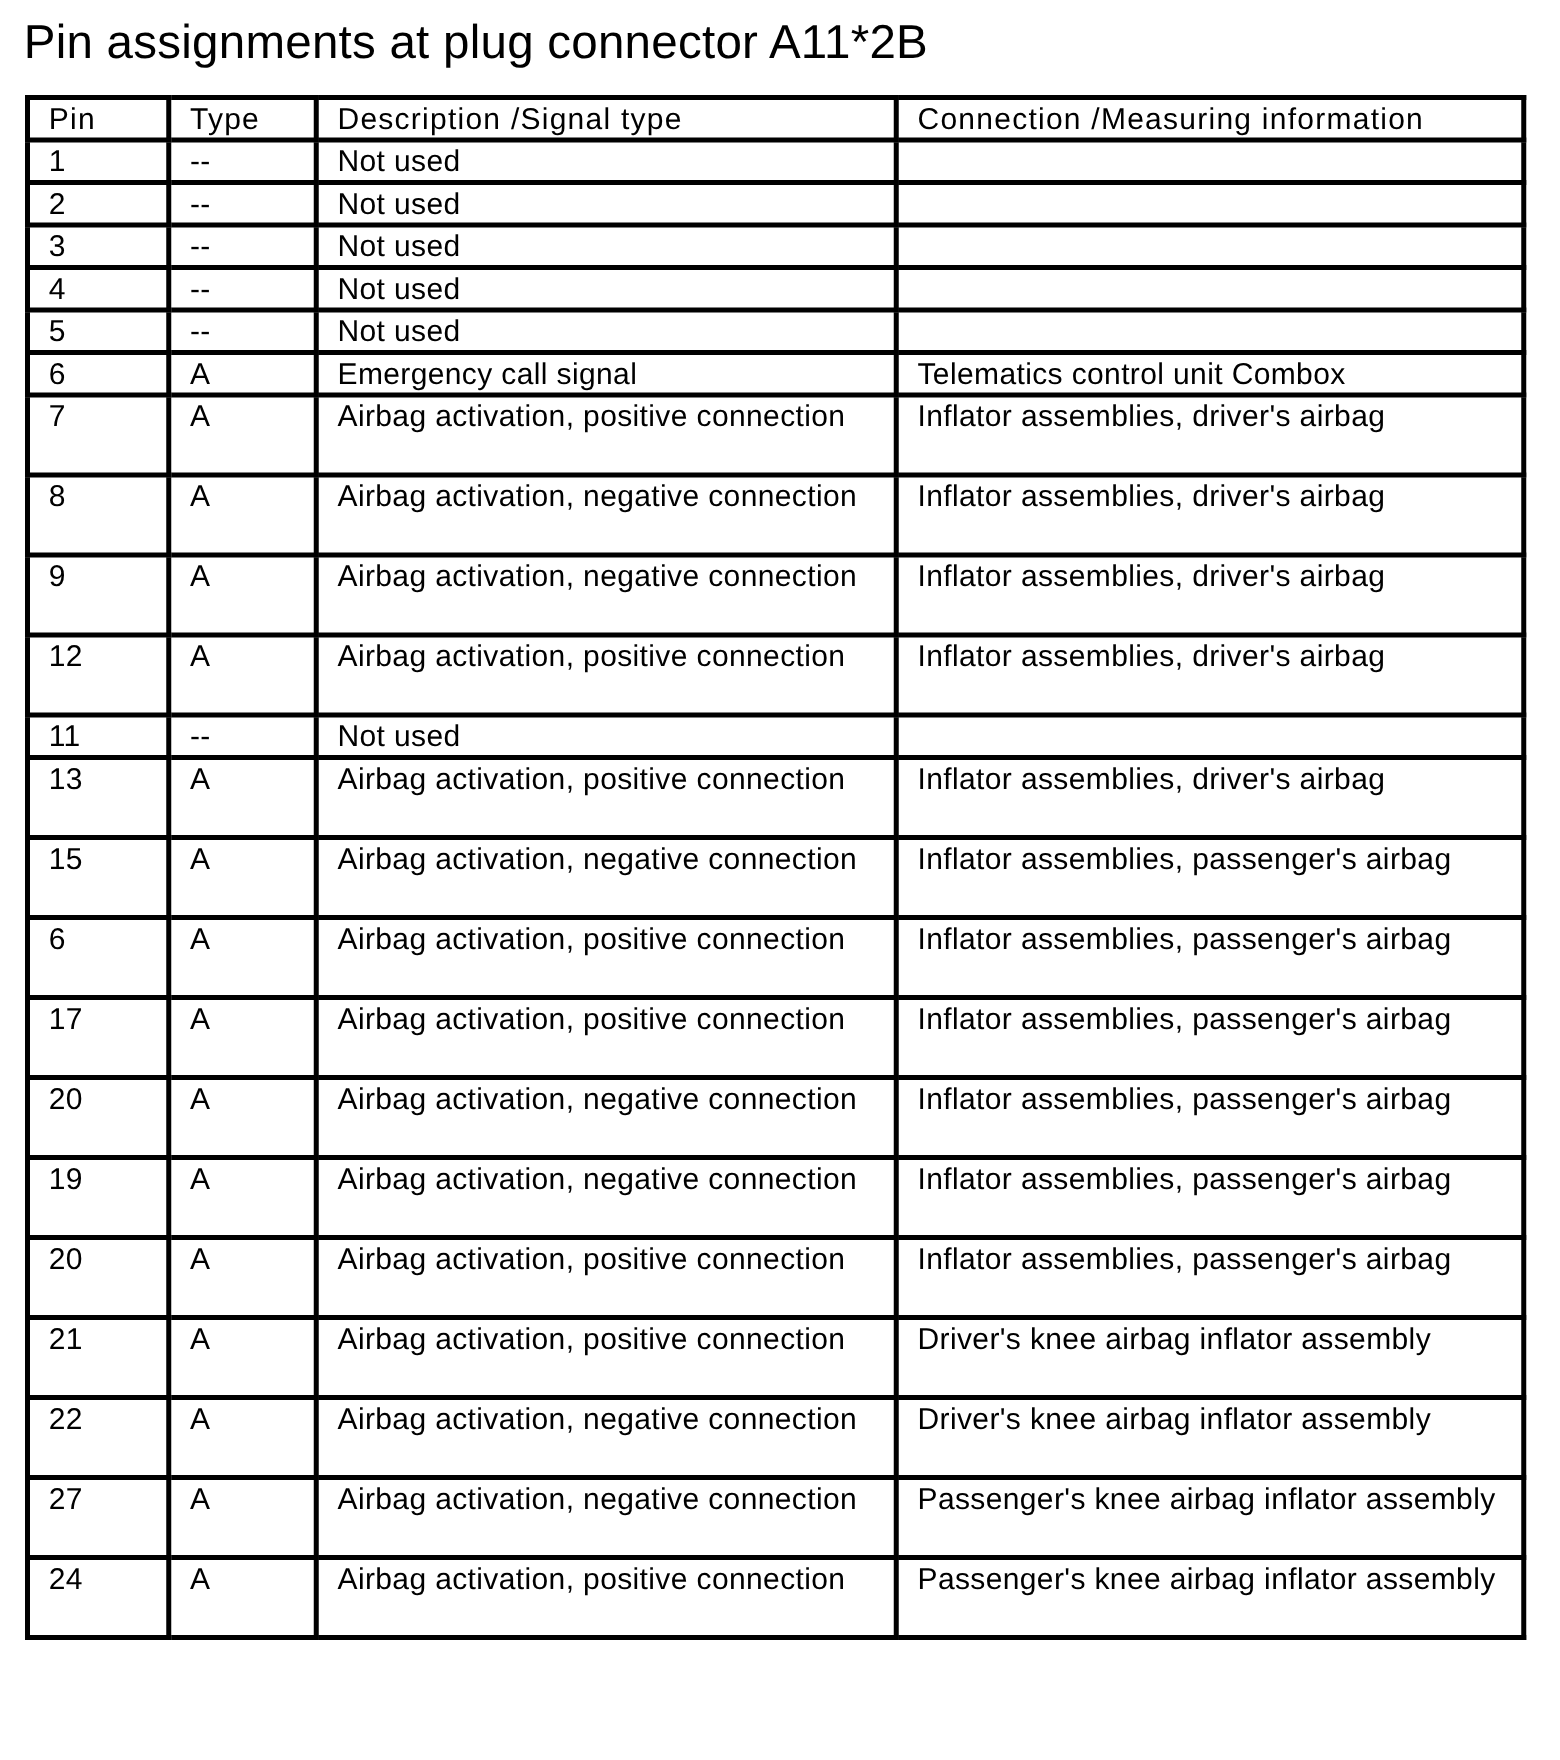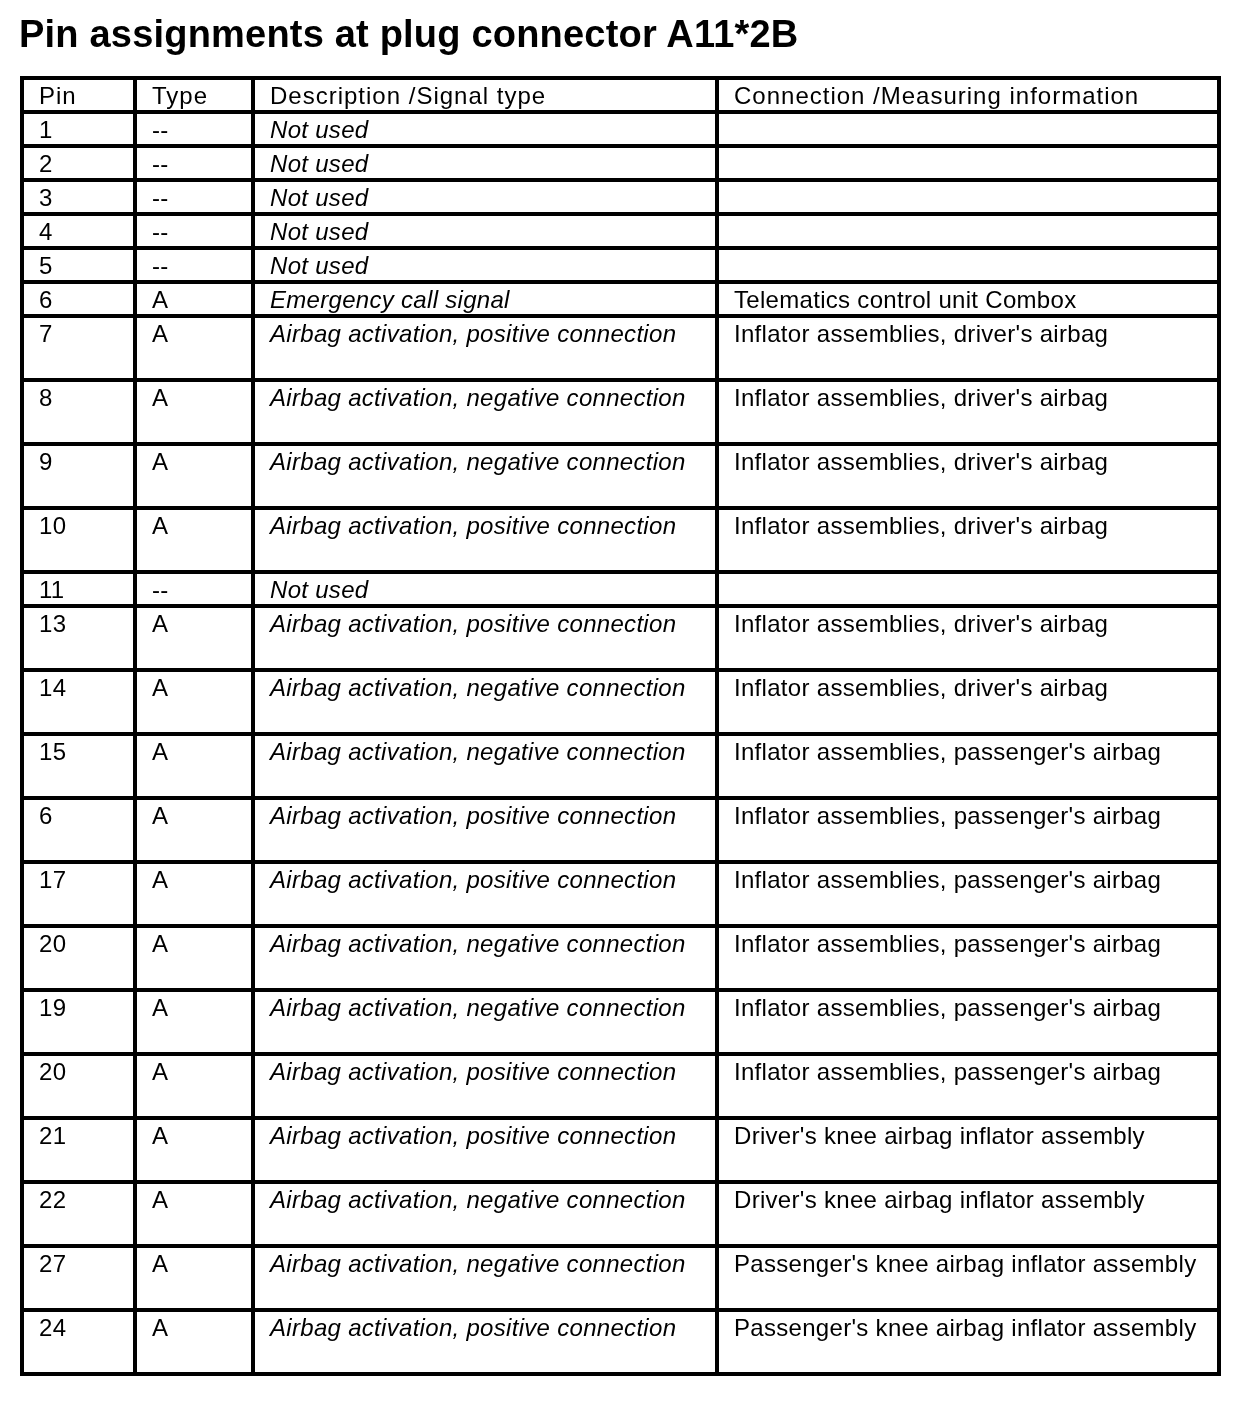--- a/index.html
+++ b/index.html
@@ -14,21 +14,21 @@
       overflow: hidden;
       font-family: "Liberation Sans", sans-serif;
       color: #000000;
     }
     .page-title {
       position: absolute;
       left: 19px;
       top: 10px;
       font-size: 38px;
       line-height: 48px;
-      font-weight: bold;
+      font-weight: normal;
       margin: 0;
       letter-spacing: 0.2px;
     }
     table.pin-table {
       position: absolute;
       left: 20px;
       top: 76px;
       width: 1197px;
       border-collapse: collapse;
       table-layout: fixed;
@@ -52,21 +52,21 @@
     table.pin-table td {
       height: 29px;
     }
     tr.row-tall td {
       height: 59px;
     }
     col.c-pin { width: 113px; }
     col.c-type { width: 118px; }
     col.c-desc { width: 464px; }
     col.c-conn { width: 502px; }
-    td.c-desc-cell { padding-right: 120px; font-style: italic; }
+    td.c-desc-cell { padding-right: 120px; }
     td.c-conn-cell { padding-right: 20px; }
   </style>
 </head>
 <body>
 
 <h1 class="page-title">Pin assignments at plug connector A11*2B</h1>
 
 <table class="pin-table">
   <colgroup>
     <col class="c-pin">
@@ -131,41 +131,35 @@
         <td class="c-desc-cell">Airbag activation, negative connection</td>
         <td class="c-conn-cell">Inflator assemblies, driver's airbag</td>
       </tr>
       <tr class="row-tall">
         <td>9</td>
         <td>A</td>
         <td class="c-desc-cell">Airbag activation, negative connection</td>
         <td class="c-conn-cell">Inflator assemblies, driver's airbag</td>
       </tr>
       <tr class="row-tall">
-        <td>10</td>
+        <td>12</td>
         <td>A</td>
         <td class="c-desc-cell">Airbag activation, positive connection</td>
         <td class="c-conn-cell">Inflator assemblies, driver's airbag</td>
       </tr>
       <tr>
         <td>11</td>
         <td>--</td>
         <td class="c-desc-cell">Not used</td>
         <td class="c-conn-cell"></td>
       </tr>
       <tr class="row-tall">
         <td>13</td>
         <td>A</td>
         <td class="c-desc-cell">Airbag activation, positive connection</td>
-        <td class="c-conn-cell">Inflator assemblies, driver's airbag</td>
-      </tr>
-      <tr class="row-tall">
-        <td>14</td>
-        <td>A</td>
-        <td class="c-desc-cell">Airbag activation, negative connection</td>
         <td class="c-conn-cell">Inflator assemblies, driver's airbag</td>
       </tr>
       <tr class="row-tall">
         <td>15</td>
         <td>A</td>
         <td class="c-desc-cell">Airbag activation, negative connection</td>
         <td class="c-conn-cell">Inflator assemblies, passenger's airbag</td>
       </tr>
       <tr class="row-tall">
         <td>6</td>

